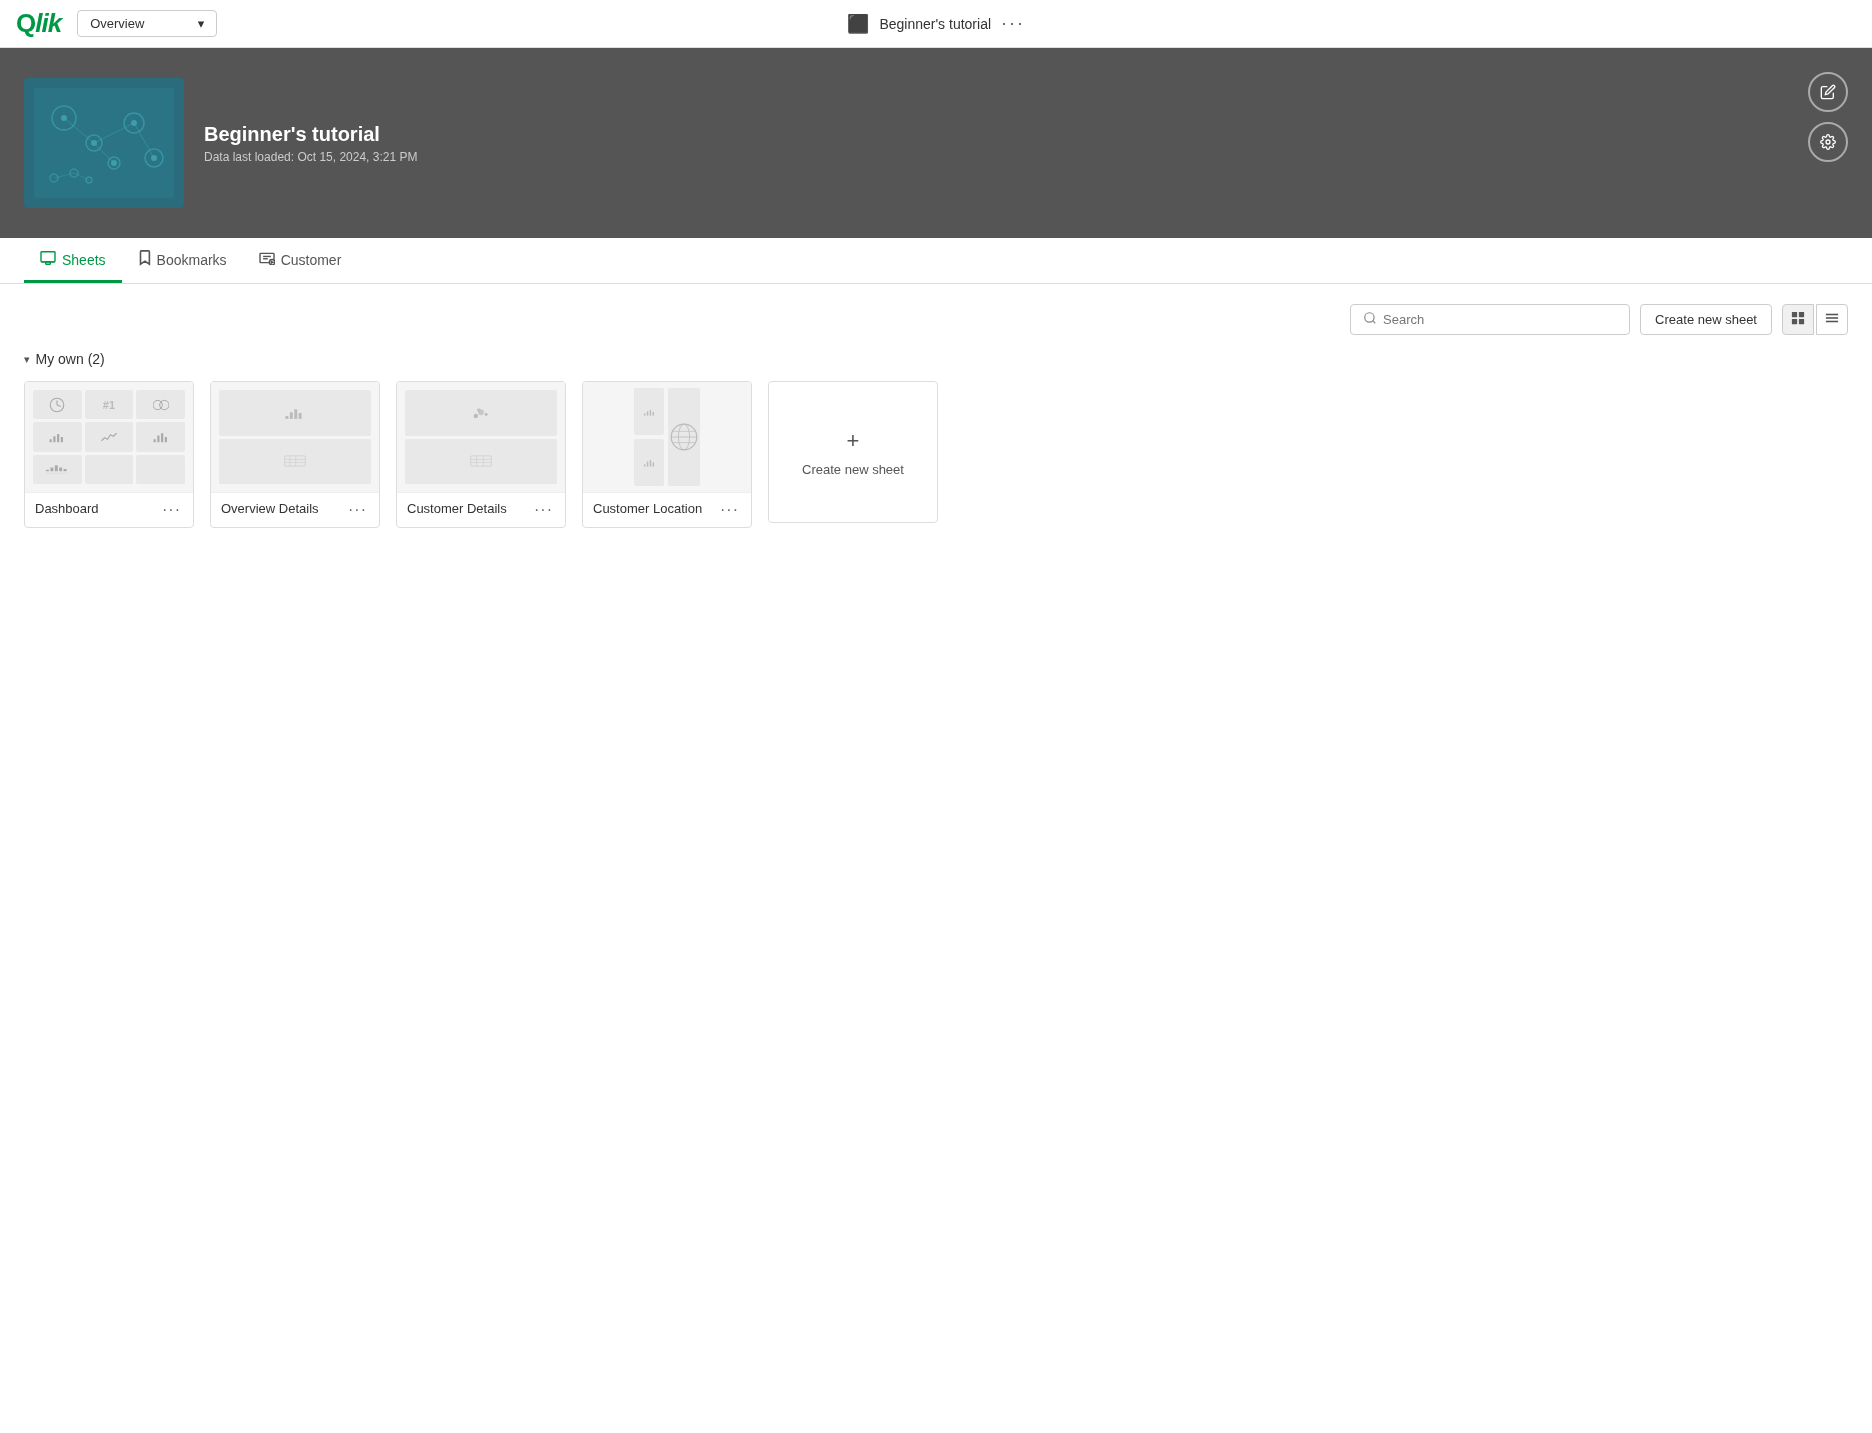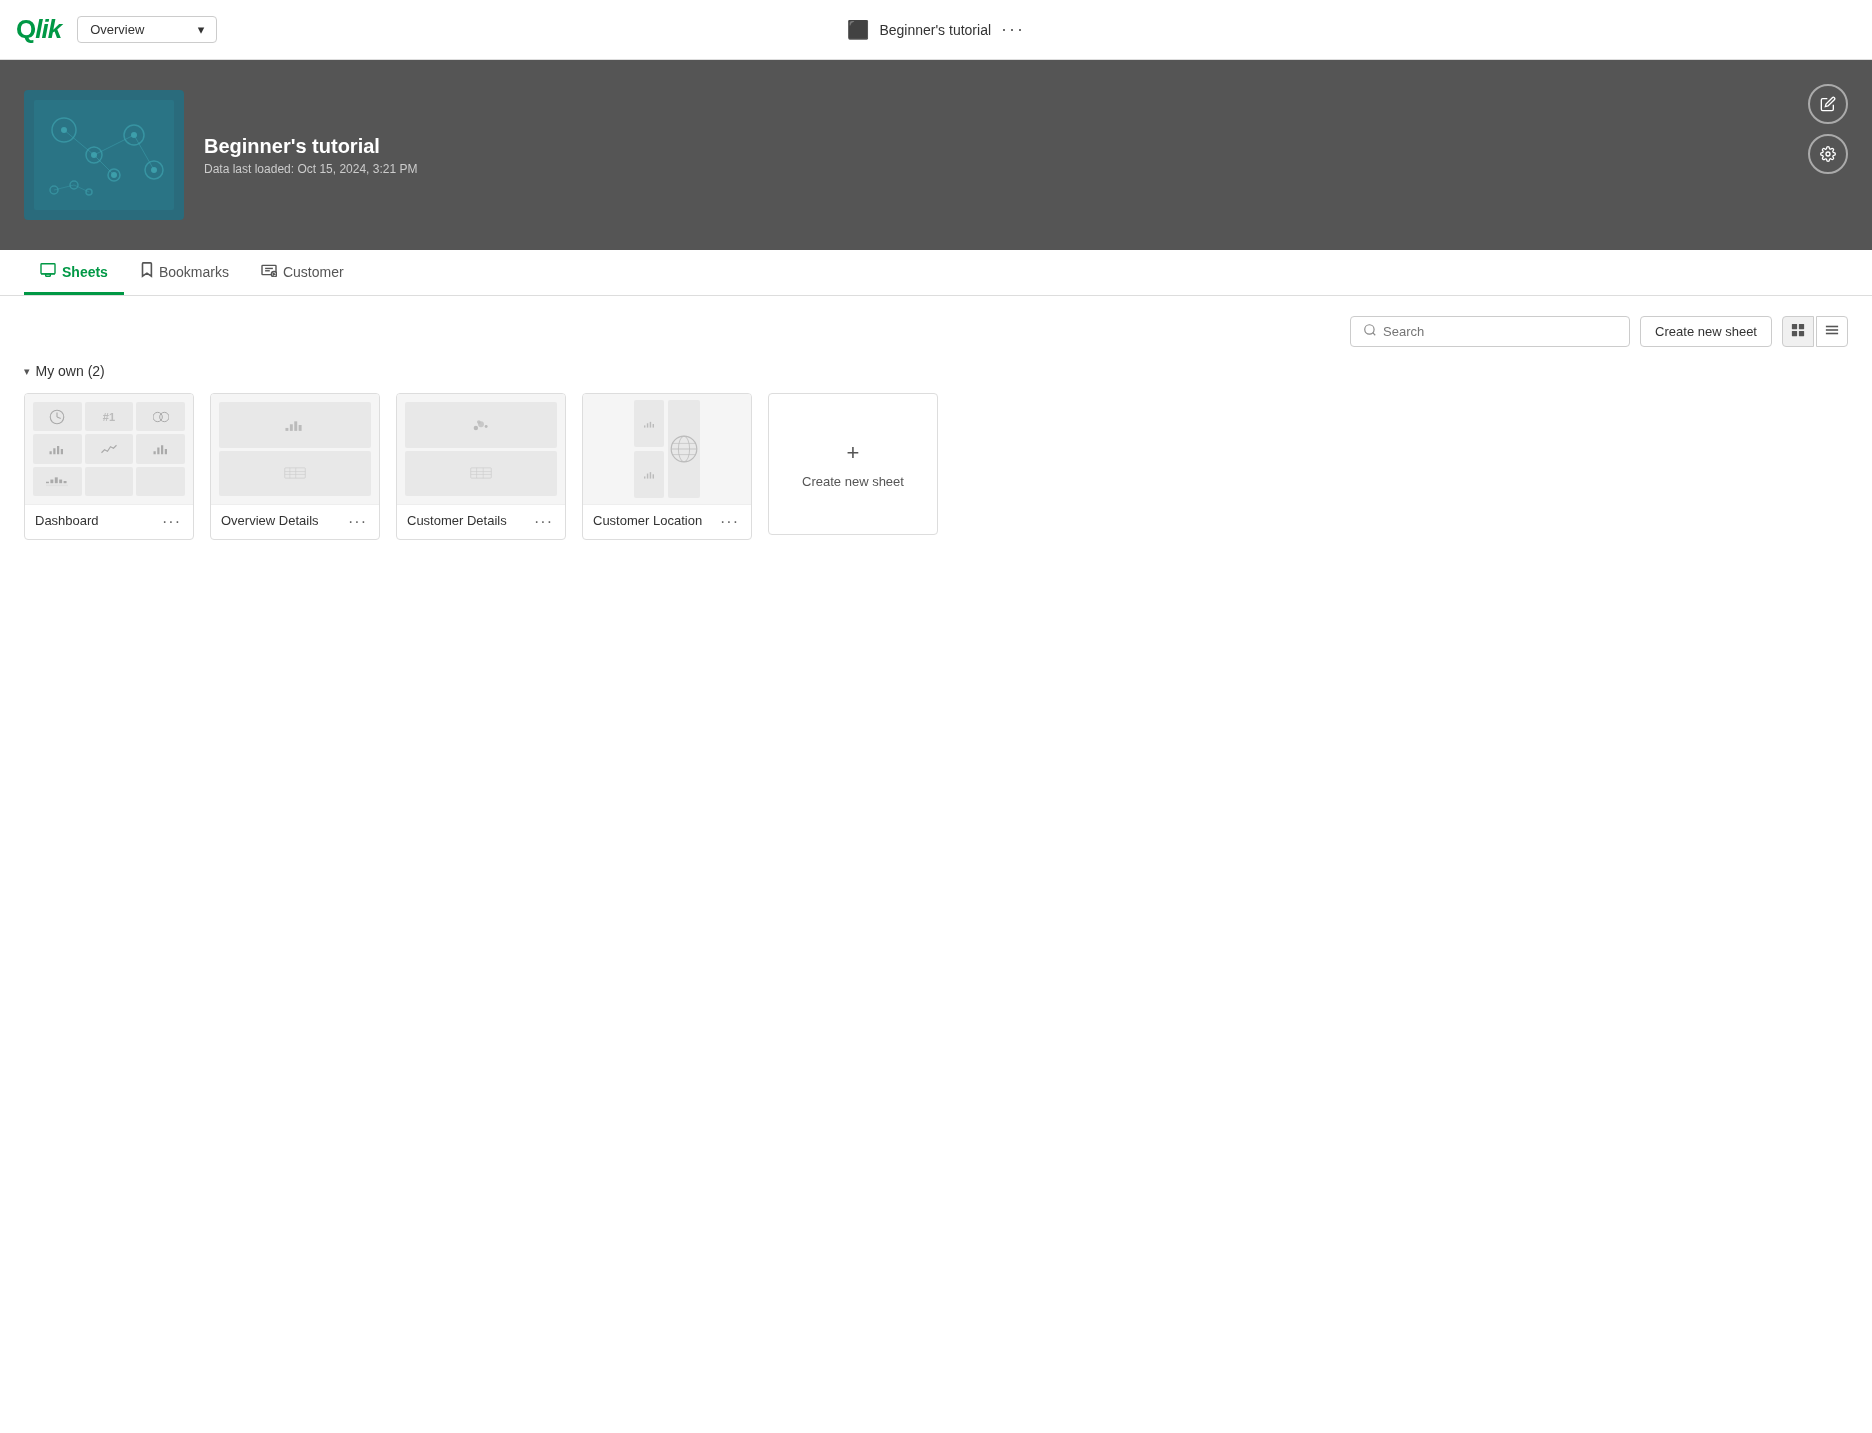--- a/index.html
+++ b/index.html
@@ -2,21 +2,21 @@
 <html><head>
   <meta charset="utf-8">
   <style>
     * { box-sizing: border-box; margin: 0; padding: 0; }
     body { font-family: 'Segoe UI', Arial, sans-serif; background: #fff; color: #333; font-size: 14px; }
 
     
     .top-nav {
       display: flex;
       align-items: center;
-      height: 60px;
+      height: 48px;
       background: #fff;
       border-bottom: 1px solid #ddd;
       padding: 0 16px;
       position: relative;
     }
     .qlik-logo {
       font-size: 26px;
       font-weight: bold;
       color: #009845;
       margin-right: 16px;
@@ -129,21 +129,21 @@
       padding: 12px 16px;
       cursor: pointer;
       font-size: 14px;
       color: #555;
       border-bottom: 3px solid transparent;
       margin-bottom: -1px;
     }
     .tab-item.active {
       color: #009845;
       border-bottom: 3px solid #009845;
-      font-weight: 700;
+      font-weight: 400;
       text-align: center;
     }
 
     
     .content-area {
       padding: 20px 24px;
       background: #fff;
     }
     .toolbar {
       display: flex;

